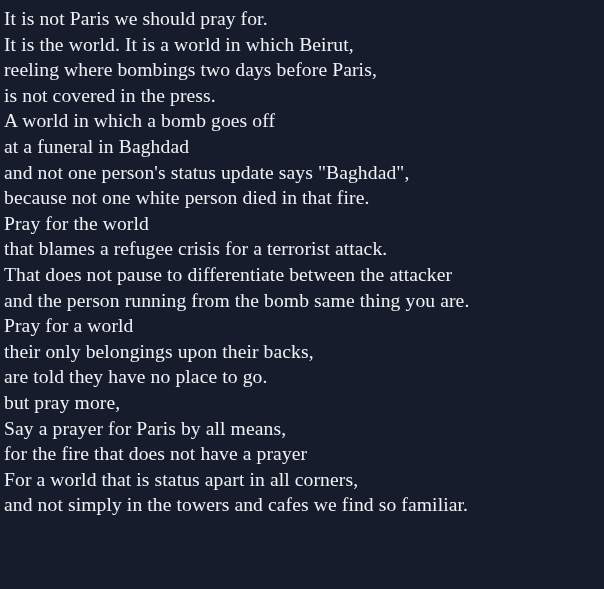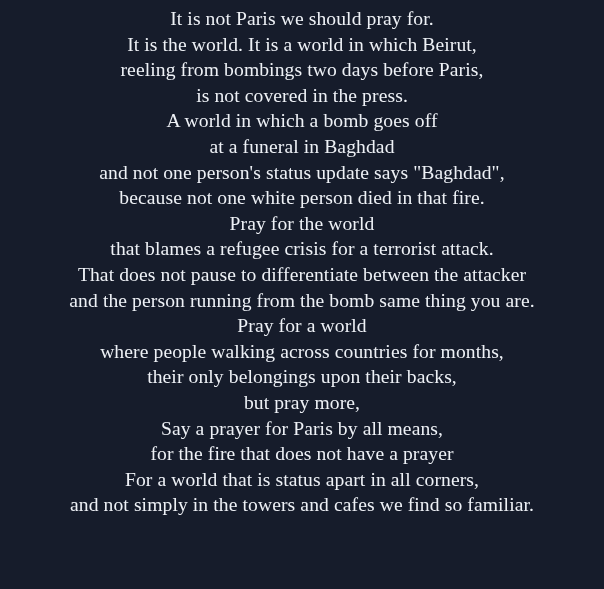--- a/index.html
+++ b/index.html
@@ -19,21 +19,21 @@
     box-sizing: border-box;
     background: #161c2b;
     display: flex;
     flex-direction: column;
     align-items: center;
     justify-content: flex-start;
     padding: 6px 4px 4px 4px;
   }
   .poem-body {
     width: 100%;
-    text-align: center;
+    text-align: left;
     color: #eef1f6;
     font-family: "Liberation Serif", serif;
     font-size: 19.6px;
     line-height: 25.6px;
     letter-spacing: 0.1px;
     text-rendering: optimizeLegibility;
   }
   .poem-line {
     display: block;
     white-space: pre;
@@ -41,32 +41,32 @@
     padding: 0;
   }
 </style>
 </head>
 <body>
 
 <div class="poem-card">
   <div class="poem-body">
     <span class="poem-line">It is not Paris we should pray for.</span>
     <span class="poem-line">It is the world. It is a world in which Beirut,</span>
-    <span class="poem-line">reeling from bombings two days before Paris,</span>
+    <span class="poem-line">reeling where bombings two days before Paris,</span>
     <span class="poem-line">is not covered in the press.</span>
     <span class="poem-line">A world in which a bomb goes off</span>
     <span class="poem-line">at a funeral in Baghdad</span>
     <span class="poem-line">and not one person's status update says "Baghdad",</span>
     <span class="poem-line">because not one white person died in that fire.</span>
     <span class="poem-line">Pray for the world</span>
     <span class="poem-line">that blames a refugee crisis for a terrorist attack.</span>
     <span class="poem-line">That does not pause to differentiate between the attacker</span>
     <span class="poem-line">and the person running from the bomb same thing you are.</span>
     <span class="poem-line">Pray for a world</span>
-    <span class="poem-line">where people walking across countries for months,</span>
     <span class="poem-line">their only belongings upon their backs,</span>
+    <span class="poem-line">are told they have no place to go.</span>
     <span class="poem-line">but pray more,</span>
     <span class="poem-line">Say a prayer for Paris by all means,</span>
     <span class="poem-line">for the fire that does not have a prayer</span>
     <span class="poem-line">For a world that is status apart in all corners,</span>
     <span class="poem-line">and not simply in the towers and cafes we find so familiar.</span>
   </div>
 </div>
 
 </body></html>

